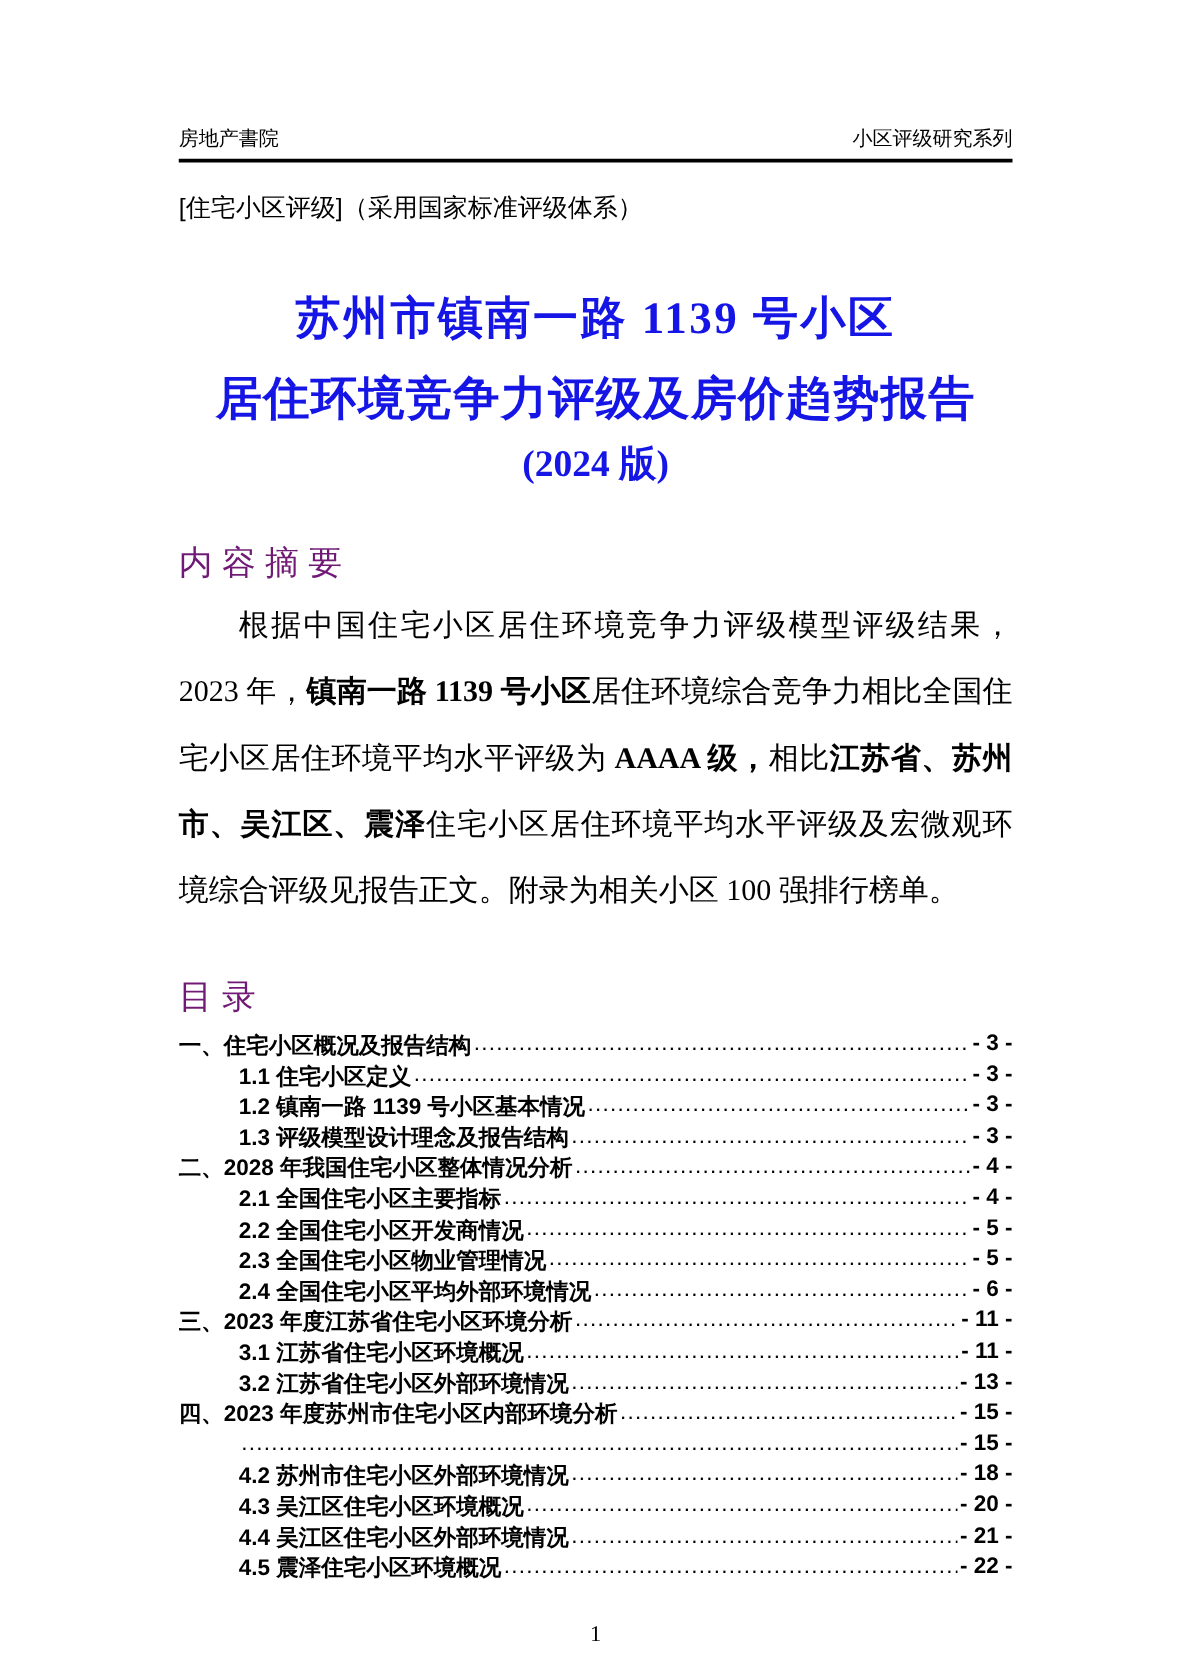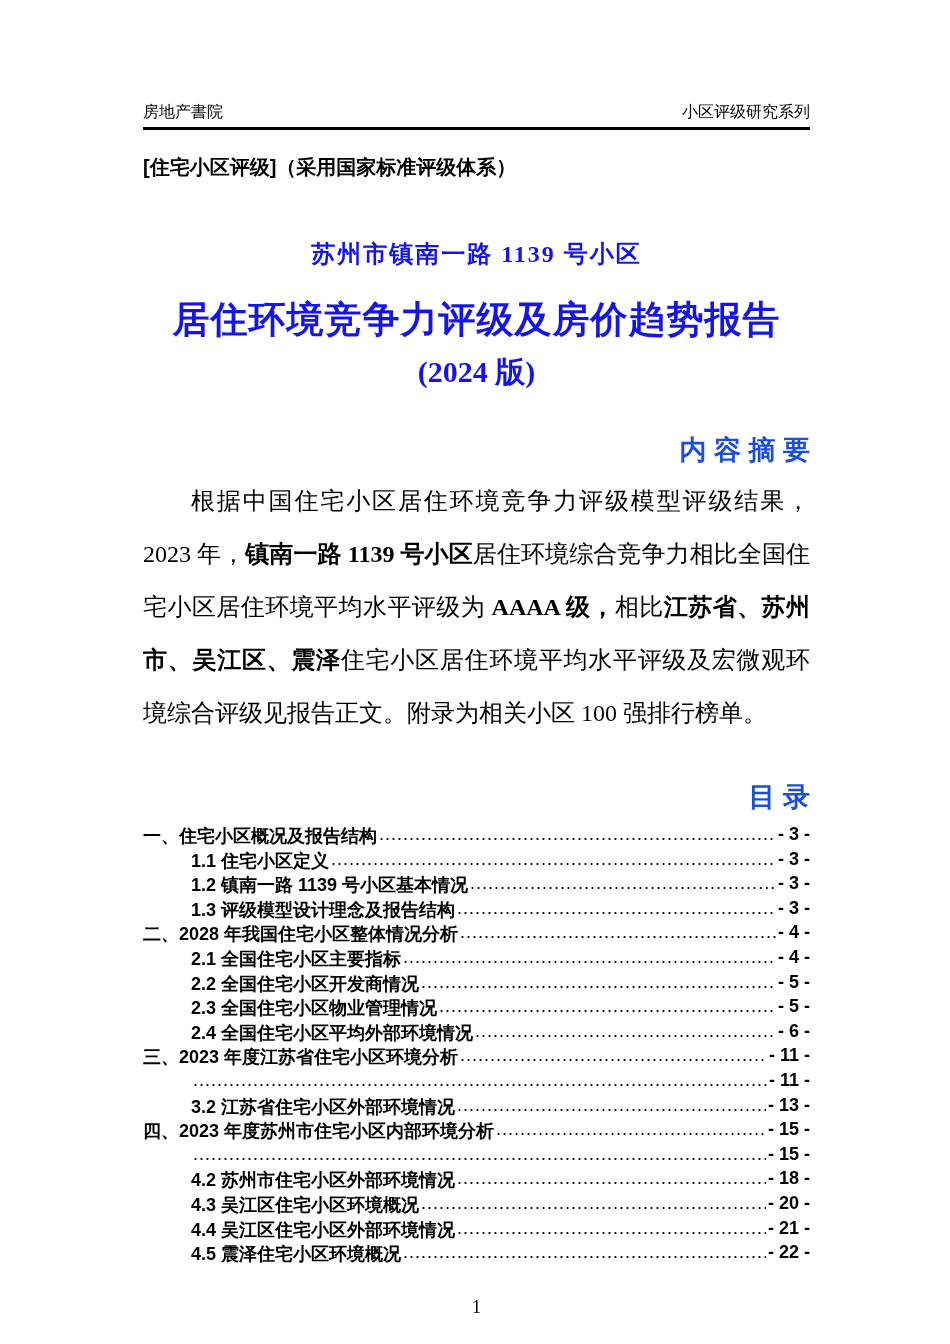--- a/index.html
+++ b/index.html
@@ -25,44 +25,44 @@
     line-height: 20px;
     margin-bottom: 5px;
     margin-top: 42px;
   }
   .hdr-rule { border-top: 3px solid #000; }
 
   
   .bracket-line {
     margin-top: 24px;
     font-family: "Liberation Sans", "DejaVu Sans", sans-serif;
-    font-weight: bold;
+    font-weight: normal;
     font-size: 20px;
     line-height: 26px;
   }
 
   
   .doc-title {
     text-align: center;
     color: #1515e6;
     font-weight: bold;
     font-family: "Liberation Serif", "DejaVu Serif", serif;
   }
-  .title-1 { margin-top: 52px; font-size: 24px; line-height: 44px; letter-spacing: 2px; }
+  .title-1 { margin-top: 52px; font-size: 36px; line-height: 44px; letter-spacing: 2px; }
   .title-2 { margin-top: 22px; font-size: 37px; line-height: 44px; letter-spacing: 1px; }
   .title-edition { margin-top: 11px; font-size: 30px; line-height: 38px; }
 
   
   .section-heading {
-    text-align: right;
-    font-family: "Liberation Sans", "DejaVu Sans", sans-serif;
-    font-weight: bold;
+    text-align: left;
+    font-family: "Liberation Sans", "DejaVu Sans", sans-serif;
+    font-weight: normal;
     font-size: 27px;
     line-height: 34px;
-    color: #1d4ed8;
+    color: #701a75;
   }
   .summary-heading { margin-top: 42px; }
   .toc-heading { margin-top: 40px; }
 
   
   .summary-para {
     margin-top: 8px;
     font-size: 24px;
     line-height: 53px;
     text-align: justify;
@@ -172,20 +172,21 @@
       <span class="toc-label">2.4 全国住宅小区平均外部环境情况</span>
         <span class="toc-leader"></span>
         <span class="toc-page">- 6 -</span>
     </div>
     <div class="toc-row lvl1">
       <span class="toc-label">三、2023 年度江苏省住宅小区环境分析</span>
         <span class="toc-leader"></span>
         <span class="toc-page">- 11 -</span>
     </div>
     <div class="toc-row lvl2">
+      <span class="toc-label">3.1 江苏省住宅小区环境概况</span>
         <span class="toc-leader"></span>
         <span class="toc-page">- 11 -</span>
     </div>
     <div class="toc-row lvl2">
       <span class="toc-label">3.2 江苏省住宅小区外部环境情况</span>
         <span class="toc-leader"></span>
         <span class="toc-page">- 13 -</span>
     </div>
     <div class="toc-row lvl1">
       <span class="toc-label">四、2023 年度苏州市住宅小区内部环境分析</span>

